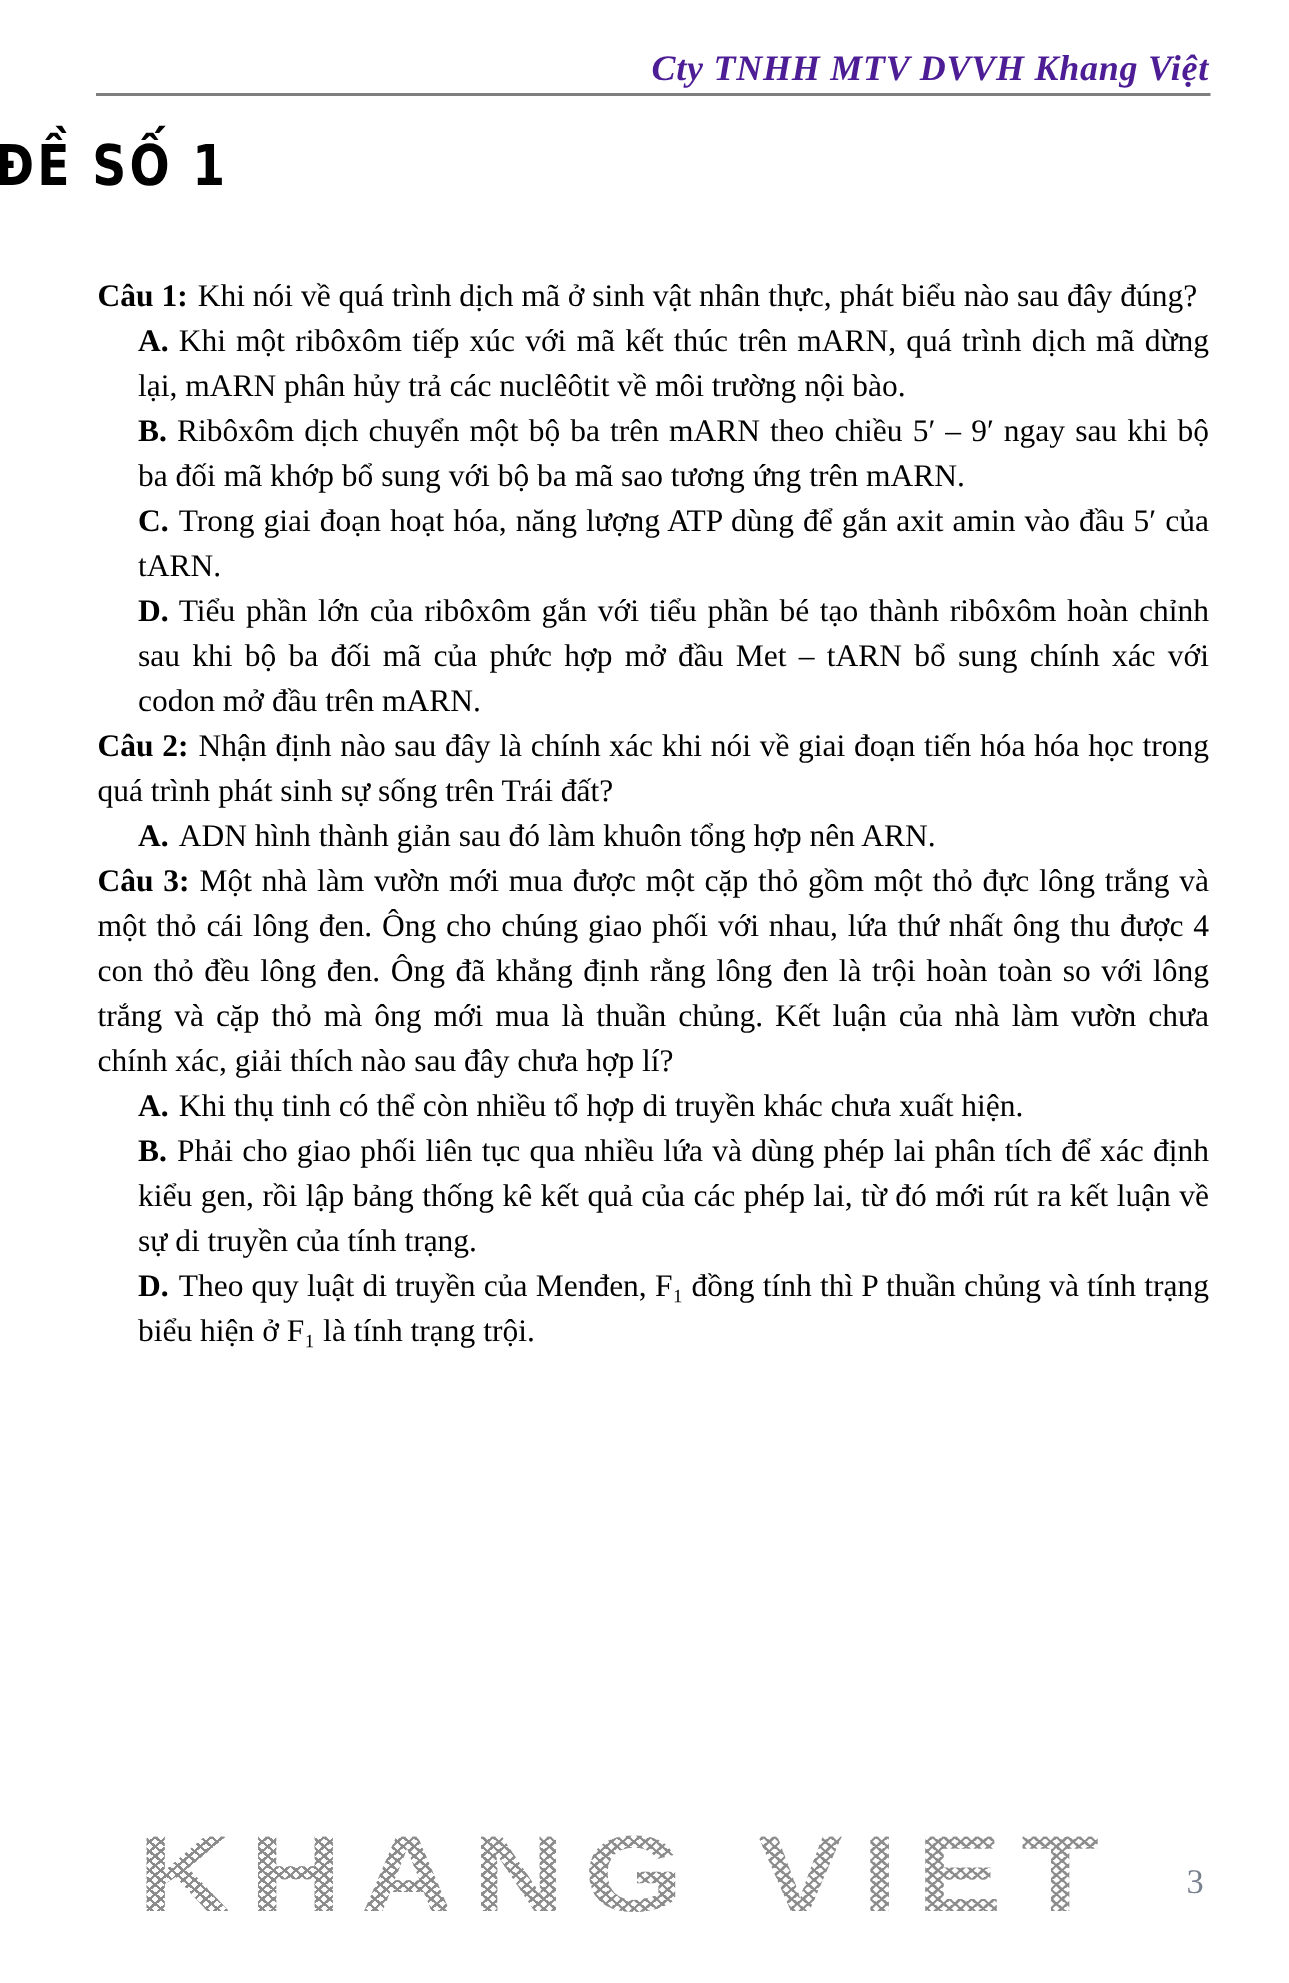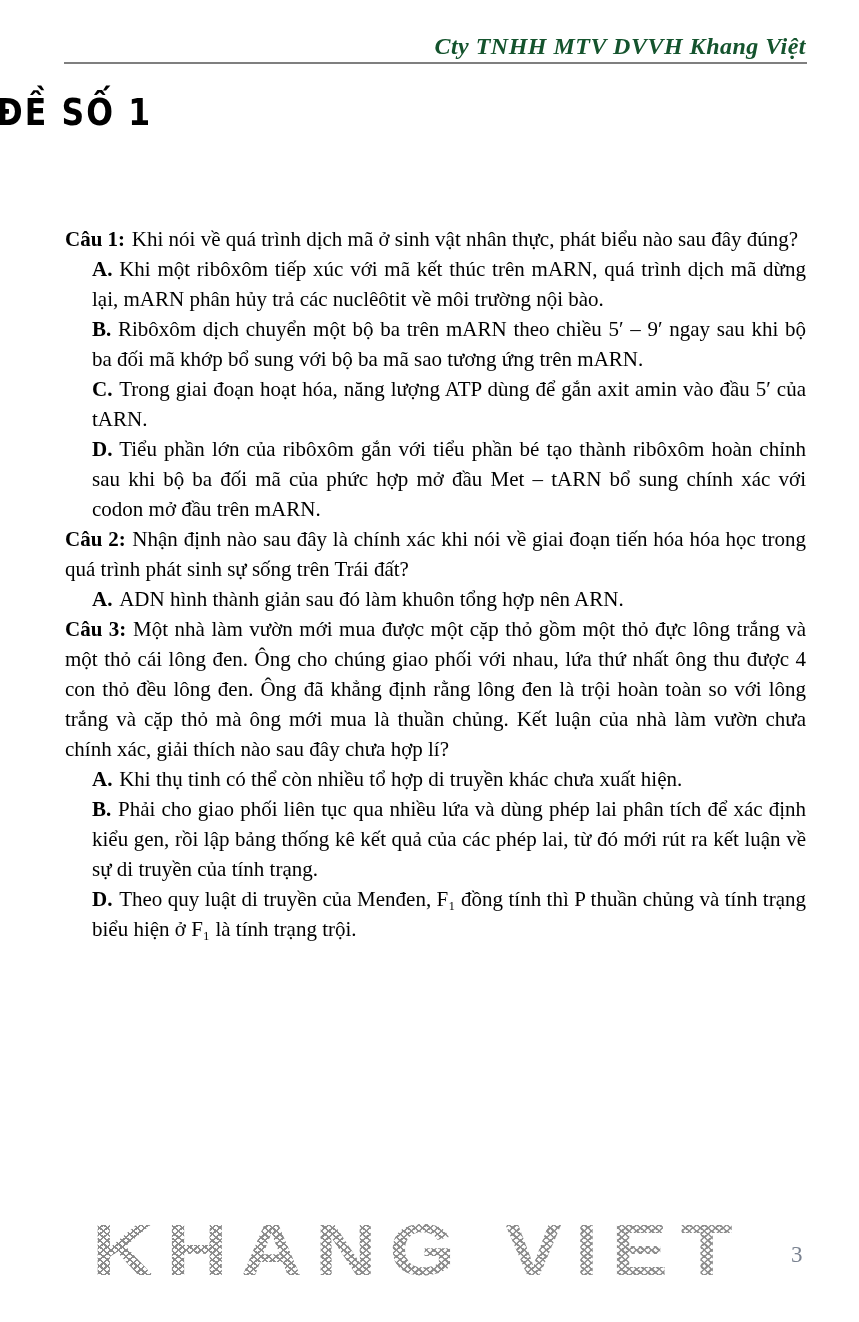--- a/index.html
+++ b/index.html
@@ -15,21 +15,21 @@
     background: #ffffff;
     overflow: hidden;
   }
   
   .header-company {
     position: absolute;
     top: 33px; right: 53px;
     font-style: italic;
     font-weight: bold;
     font-size: 24px;
-    color: #14532d;
+    color: #4c1d95;
     letter-spacing: 0.5px;
     white-space: nowrap;
   }
   .header-rule {
     position: absolute;
     top: 62px; left: 64px; right: 52px;
     border-top: 2px solid #7f7f7f;
     height: 0;
   }
   
@@ -48,21 +48,20 @@
   }
   
   .content {
     position: absolute;
     top: 182px; left: 65px;
     width: 741px;
     font-size: 21px;
     line-height: 30px;
     text-align: justify;
     color: #000;
-    margin-top: 42px;
   }
   .content p { margin: 0; }
   .para.opt { padding-left: 27px; }
   .b-label { font-weight: bold; margin-right: 0.32em; }
   
   .watermark {
     position: absolute;
     top: 1214px; left: 92px;
     font-family: "Liberation Sans", "DejaVu Sans", sans-serif;
     font-weight: bold;

